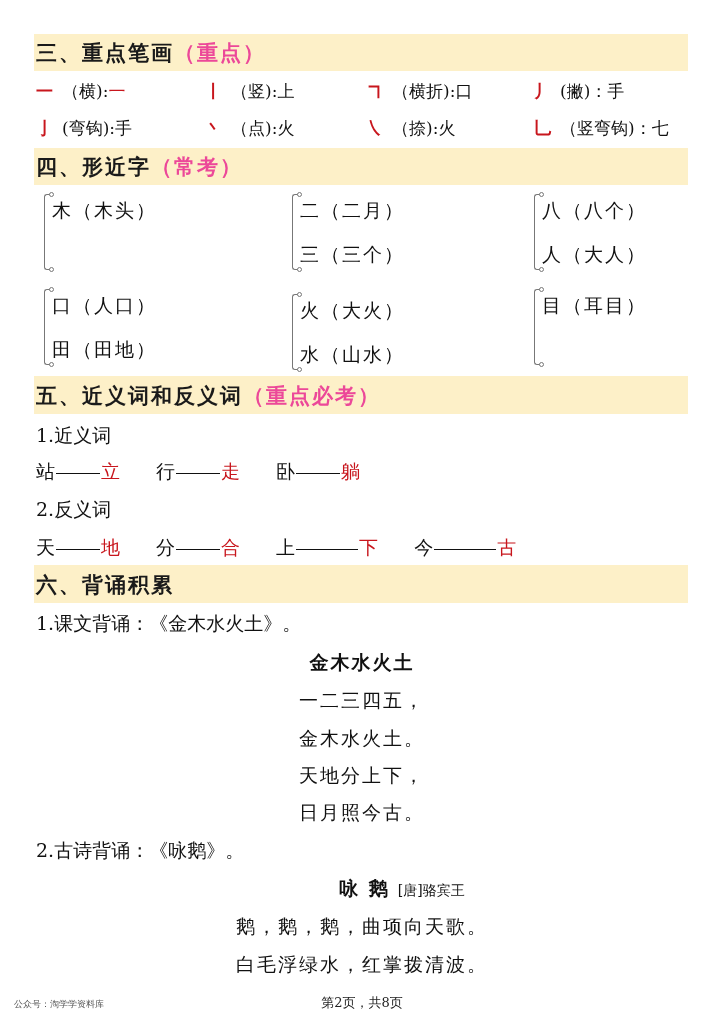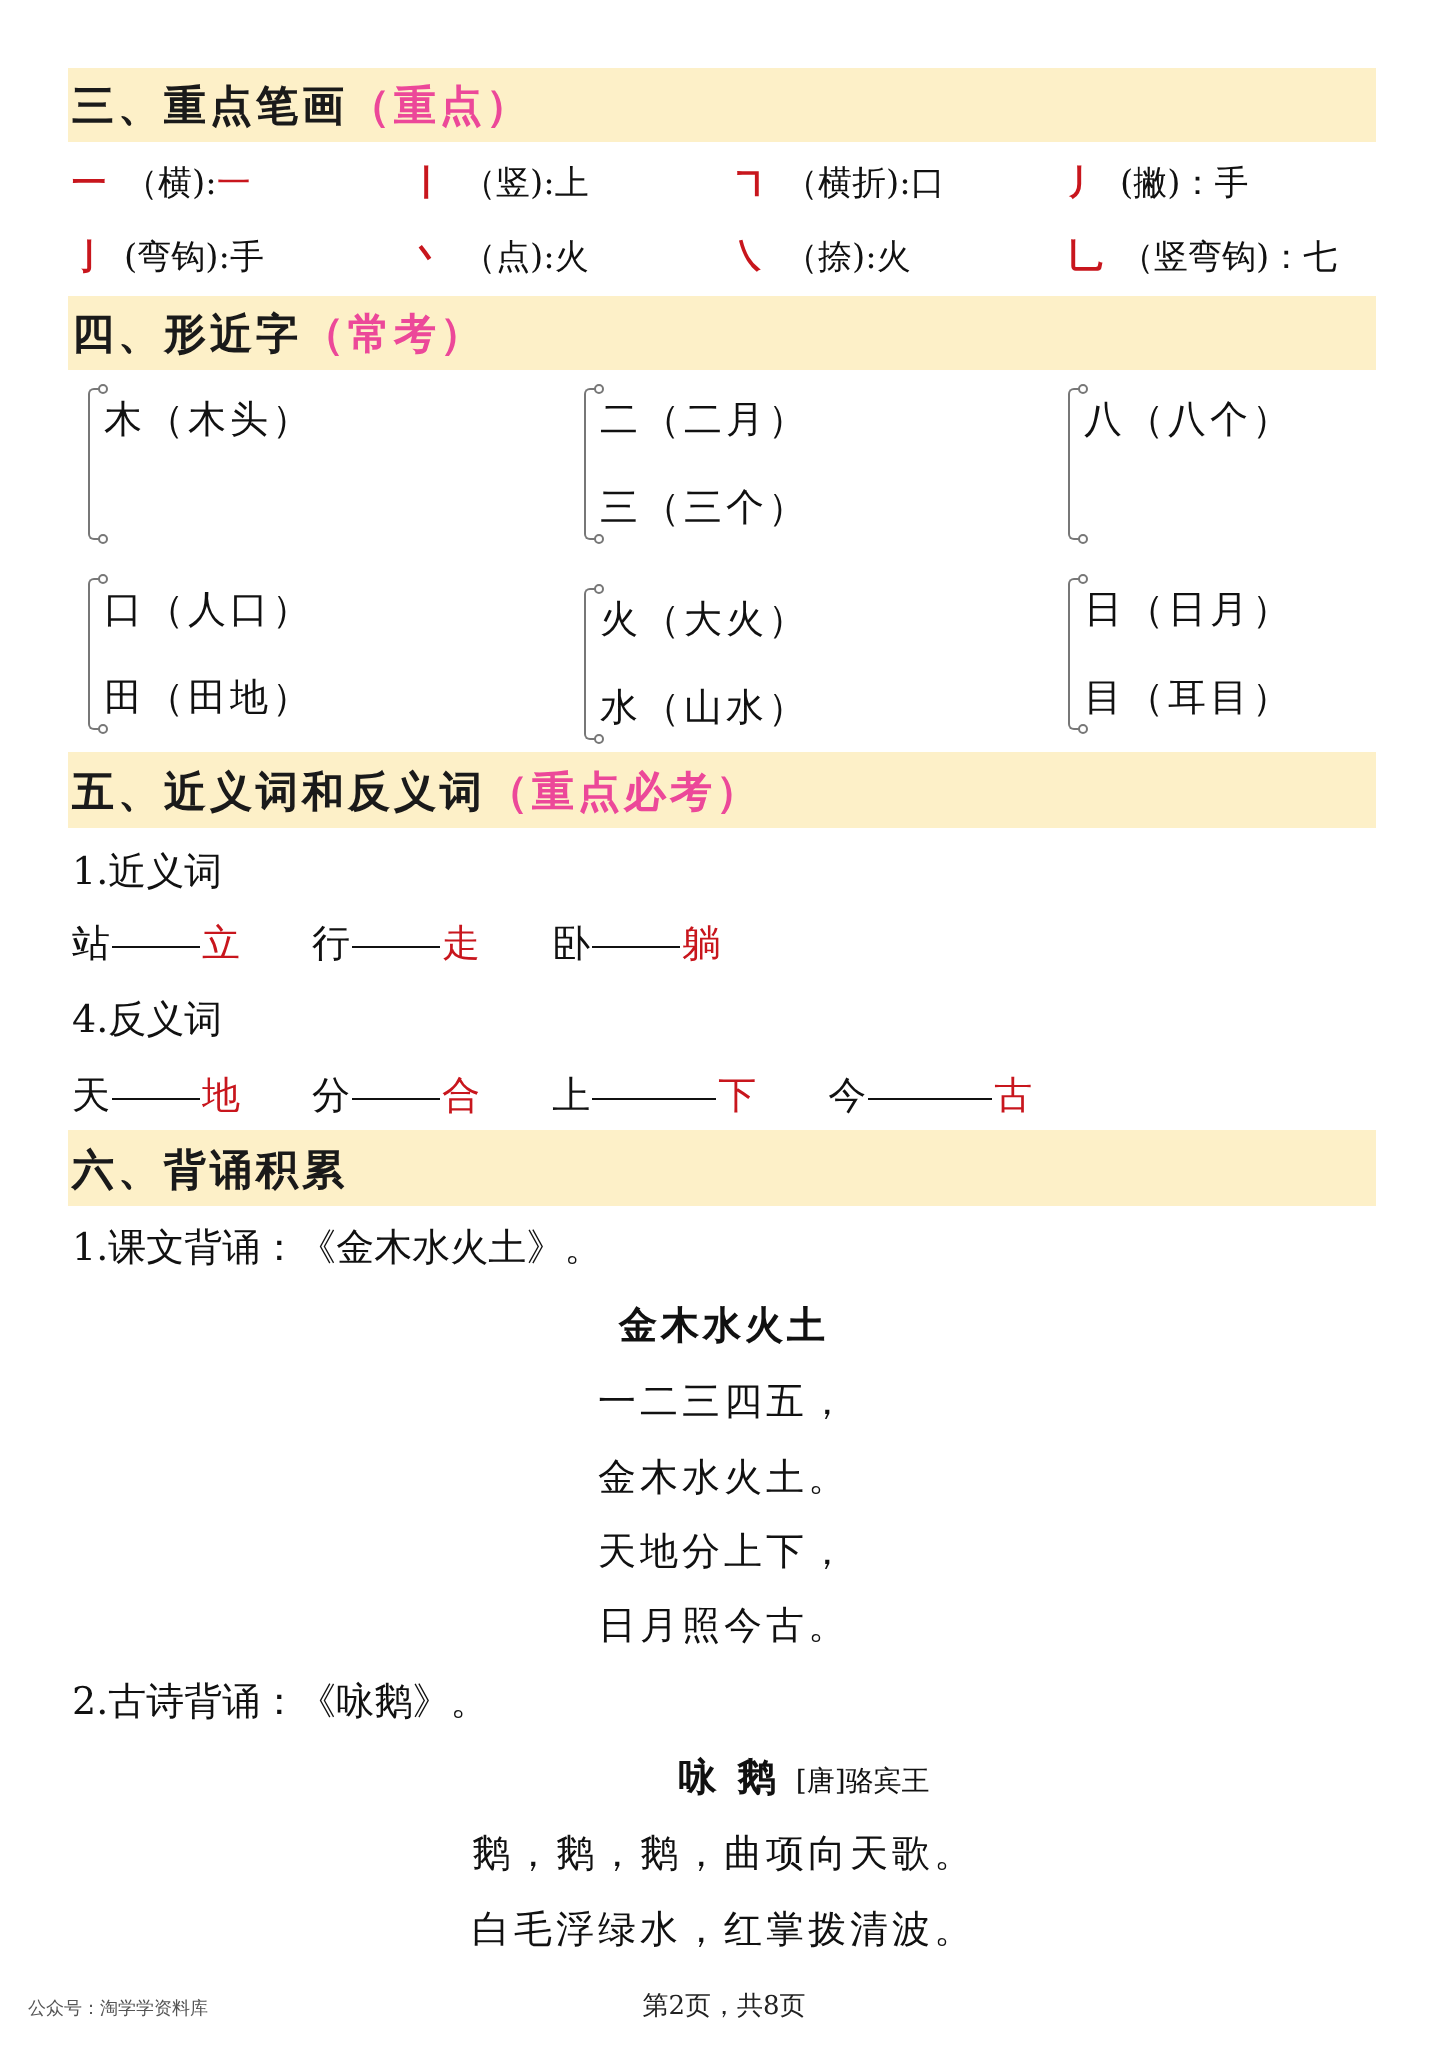--- a/index.html
+++ b/index.html
@@ -69,49 +69,49 @@
   <div>木（木头）</div>
 </div>
 <div class="pair" style="left:300px;top:188px;">
   <div class="bracket"></div>
   <div>二（二月）</div>
   <div>三（三个）</div>
 </div>
 <div class="pair" style="left:542px;top:188px;">
   <div class="bracket"></div>
   <div>八（八个）</div>
+  <div>人（大人）</div>
 </div>
 <div class="pair" style="left:52px;top:283px;">
   <div class="bracket"></div>
   <div>口（人口）</div>
   <div>田（田地）</div>
 </div>
 <div class="pair" style="left:300px;top:288px;">
   <div class="bracket"></div>
   <div>火（大火）</div>
   <div>水（山水）</div>
 </div>
 <div class="pair" style="left:542px;top:283px;">
   <div class="bracket"></div>
-  <div>日（日月）</div>
   <div>目（耳目）</div>
 </div>
 
 <div class="band" style="top:376px;height:38px;"></div>
 <div class="band-title" style="top:382px;">
   <span>五、近义词和反义词</span><span class="red">（重点必考）</span>
 </div>
 
 <div class="line" style="top:423px;">1.近义词</div>
 <div class="line" style="top:459px;">
   <span class="wordpair"><span>站</span><span class="dash" style="width:44px;"></span><span class="red">立</span></span>
   <span class="wordpair"><span>行</span><span class="dash" style="width:44px;"></span><span class="red">走</span></span>
   <span class="wordpair"><span>卧</span><span class="dash" style="width:44px;"></span><span class="red">躺</span></span>
 </div>
-<div class="line" style="top:497px;">4.反义词</div>
+<div class="line" style="top:497px;">2.反义词</div>
 <div class="line" style="top:535px;text-align:center;">
   <span class="wordpair"><span>天</span><span class="dash" style="width:44px;"></span><span class="red">地</span></span>
   <span class="wordpair"><span>分</span><span class="dash" style="width:44px;"></span><span class="red">合</span></span>
   <span class="wordpair"><span>上</span><span class="dash" style="width:62px;"></span><span class="red">下</span></span>
   <span class="wordpair"><span>今</span><span class="dash" style="width:62px;"></span><span class="red">古</span></span>
 </div>
 
 <div class="band" style="top:565px;height:38px;"></div>
 <div class="band-title" style="top:571px;">六、背诵积累</div>
 

